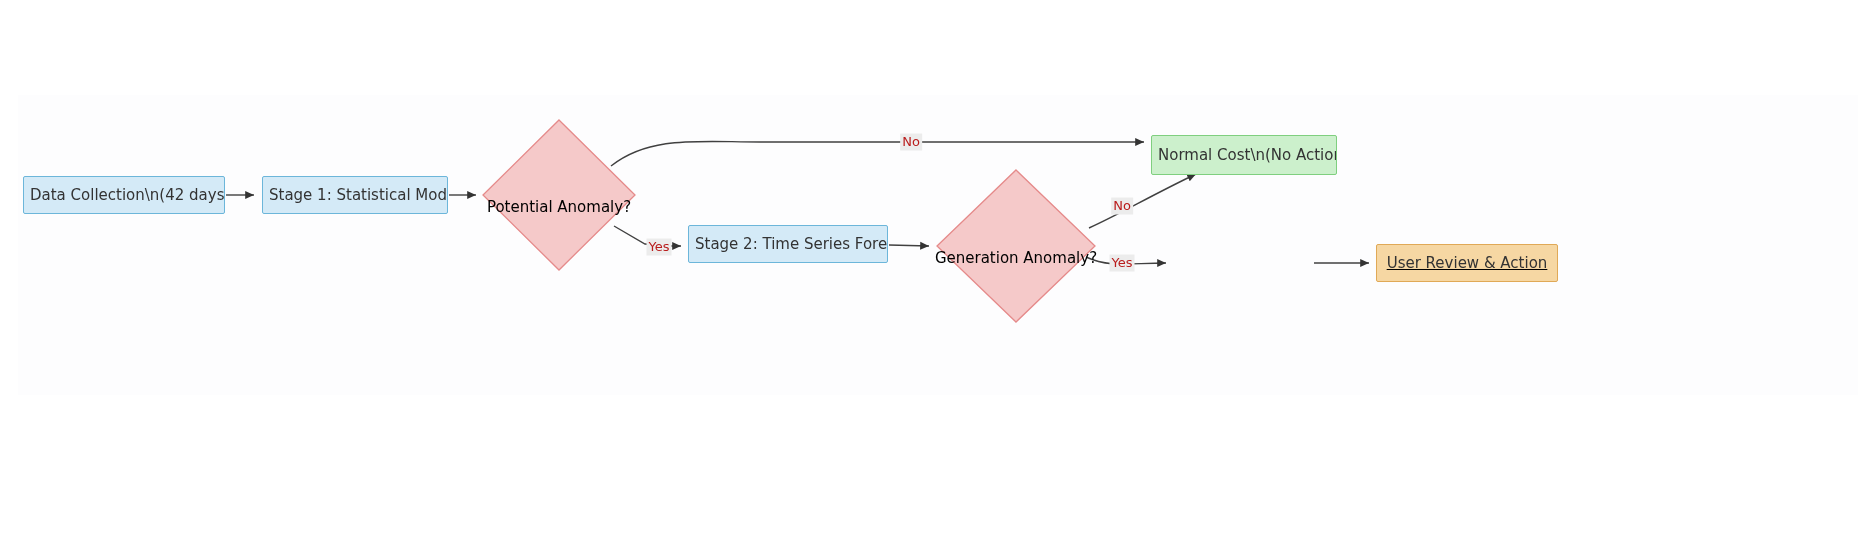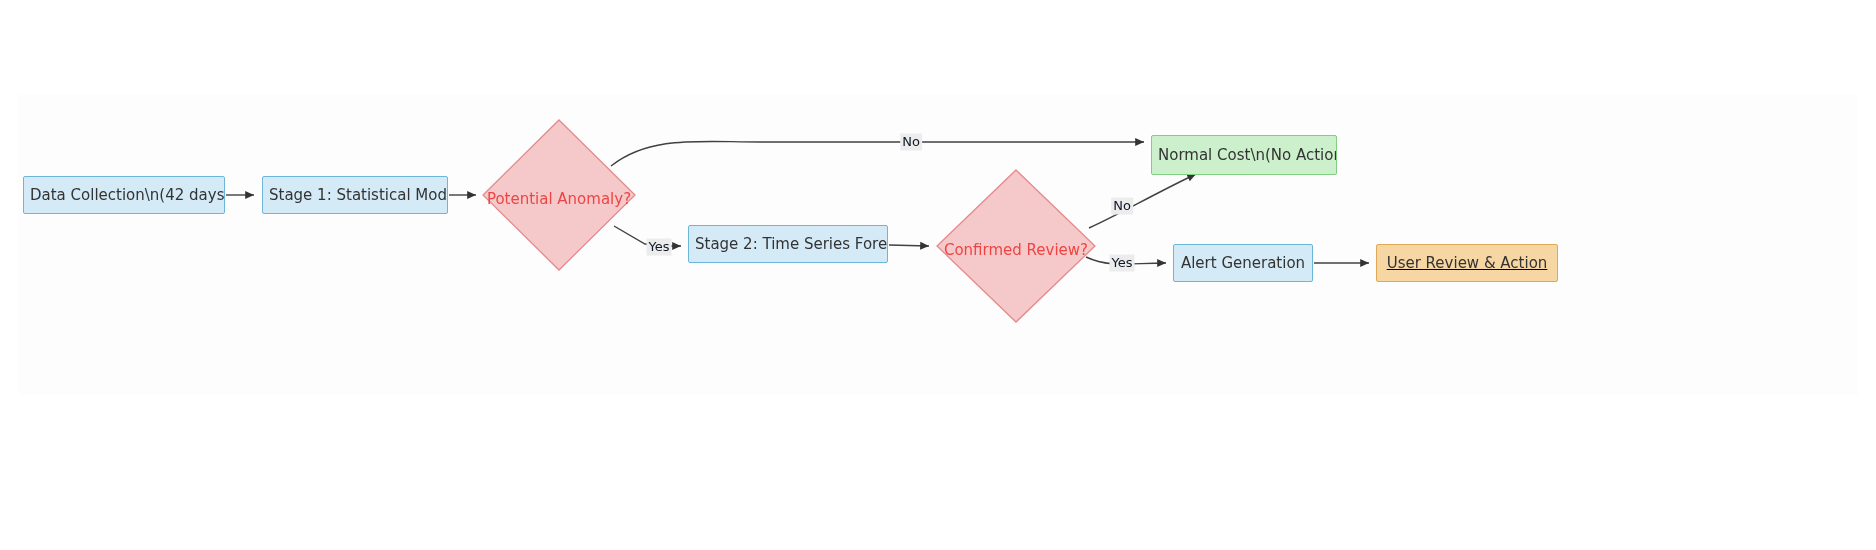--- a/index.html
+++ b/index.html
@@ -59,34 +59,34 @@
   }
   .n-blue  { background: #d4eaf7; border-color: #6cb6da; }
   .n-green { background: #ccf0cc; border-color: #7fcf7f; }
   .n-orange{ background: #f6d7a3; border-color: #e0a957; }
 
   .diamond-wrap {
     position: absolute;
   }
   .diamond-text {
     position: absolute;
-    left: 0; top: 4px;
+    left: 0; top: 12px;
     width: 100%;
     height: 100%;
     display: flex;
     align-items: center;
     justify-content: center;
     font-size: 15px;
-    color: #ef4444;
+    color: #000000;
     white-space: nowrap;
   }
   .edge-label {
     position: absolute;
     font-size: 13px;
-    color: #0f172a;
+    color: #b91c1c;
     background: #ececec;
     padding: 1px 2px;
     line-height: 1.15;
     white-space: nowrap;
     transform: translate(-50%, -50%);
   }
 </style>
 </head>
 <body>
 
@@ -131,34 +131,31 @@
   </div>
 
   <div class="node node-rect n-blue" style="left:688px; top:225px; width:200px; height:38px;">
     <span class="node-label">Stage 2: Time Series Foreca</span>
   </div>
 
   <div class="node node-rect n-green" style="left:1151px; top:135px; width:186px; height:40px;">
     <span class="node-label">Normal Cost\n(No Action)</span>
   </div>
 
-  <div class="node node-rect n-blue" style="left:1173px; top:244px; width:140px; height:38px;">
-    <span class="node-label">Alert Generation</span>
-  </div>
 
   <div class="node node-rect n-orange" style="left:1376px; top:244px; width:182px; height:38px;text-decoration:underline;">
     <span class="node-label">User Review &amp; Action</span>
   </div>
 
   <div class="diamond-wrap" style="left:483px; top:120px; width:152px; height:150px;">
     <div class="diamond-text">Potential Anomaly?</div>
   </div>
 
   <div class="diamond-wrap" style="left:937px; top:170px; width:158px; height:152px;">
-    <div class="diamond-text">Confirmed Review?</div>
+    <div class="diamond-text">Generation Anomaly?</div>
   </div>
 
   <div class="edge-label" style="left:911px; top:142px;">No</div>
 
   <div class="edge-label" style="left:659px; top:247px;">Yes</div>
 
   <div class="edge-label" style="left:1122px; top:206px;">No</div>
 
   <div class="edge-label" style="left:1122px; top:263px;">Yes</div>
 

